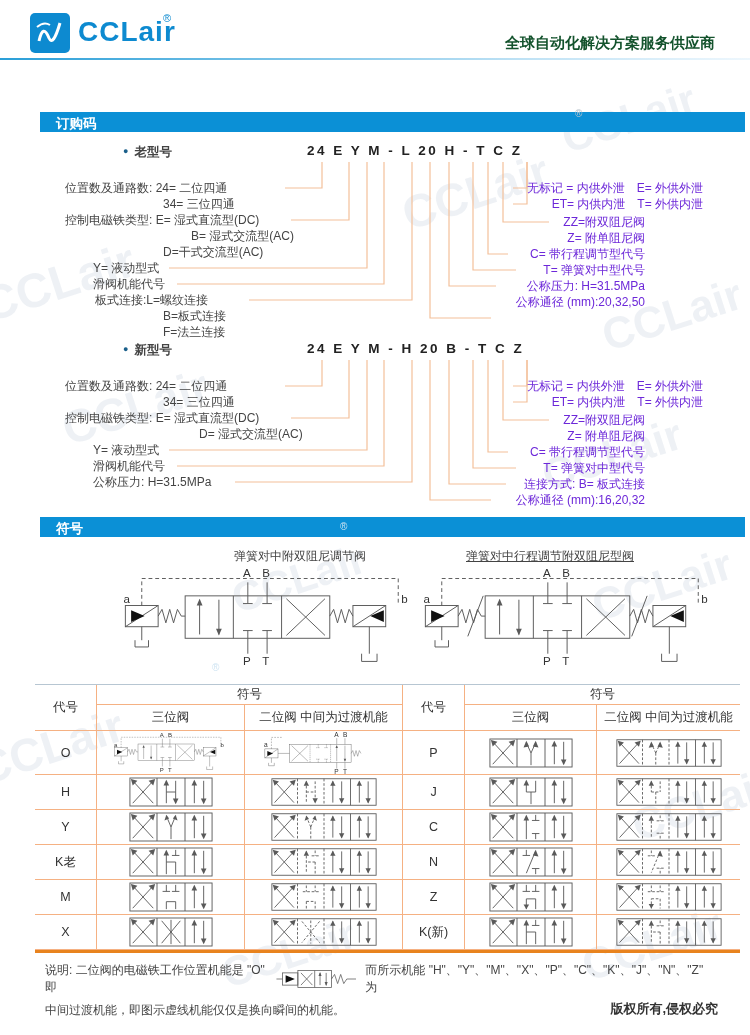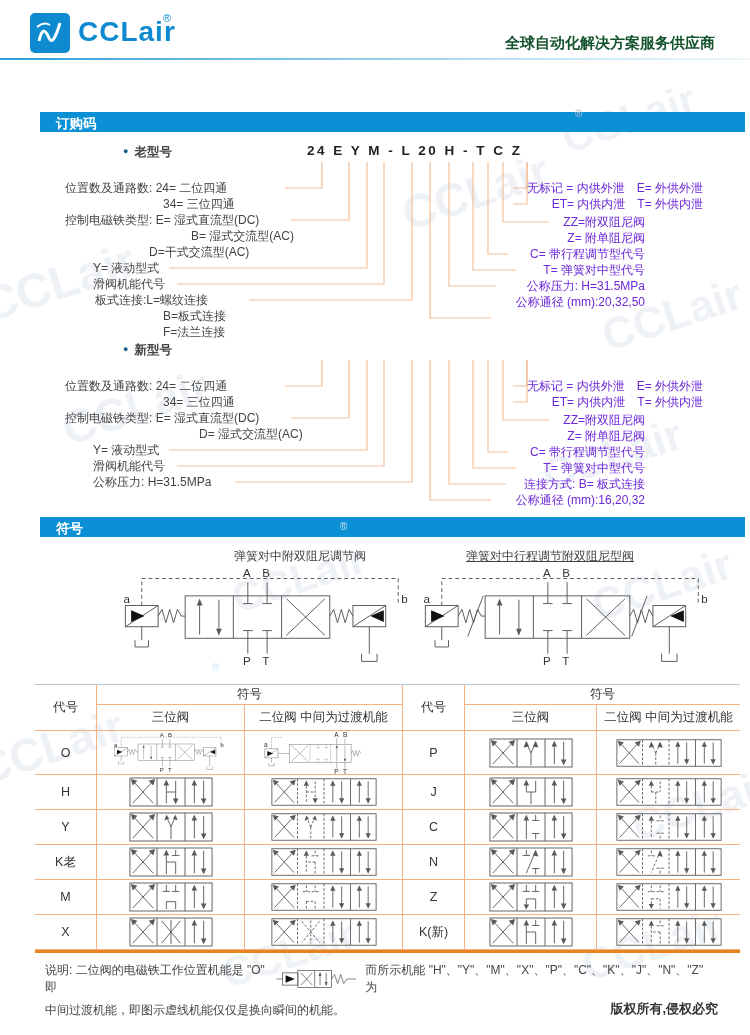--- a/index.html
+++ b/index.html
@@ -276,21 +276,21 @@
       <polyline points="468,22 468,82 514,82"></polyline>
       <polyline points="492,22 492,48 478,48"></polyline>
       <polyline points="492,22 492,64 478,64"></polyline>
     </svg>
     <div class="bullet" style="left:88px;top:4px;"><span class="dot">●</span><span>老型号</span></div>
     <div class="code" style="left:272px;top:3px;">24 E Y M - L 20 H - T C Z</div>
     <div class="lbl" style="left:30px;top:40px;">位置数及通路数: 24= 二位四通</div>
     <div class="lbl" style="left:128px;top:56px;">34= 三位四通</div>
     <div class="lbl" style="left:30px;top:72px;">控制电磁铁类型: E= 湿式直流型(DC)</div>
     <div class="lbl" style="left:128px;top:88px;margin-left:28px;">B= 湿式交流型(AC)</div>
-    <div class="lbl" style="left:114px;top:104px;">D=干式交流型(AC)</div>
+    <div class="lbl" style="left:128px;top:104px;">D=干式交流型(AC)</div>
     <div class="lbl" style="left:58px;top:120px;">Y= 液动型式</div>
     <div class="lbl" style="left:58px;top:136px;">滑阀机能代号</div>
     <div class="lbl" style="left:60px;top:152px;">板式连接:L=螺纹连接</div>
     <div class="lbl" style="left:128px;top:168px;">B=板式连接</div>
     <div class="lbl" style="left:128px;top:184px;">F=法兰连接</div>
     <div class="rlb" style="right:37px;top:40px;">无标记 = 内供外泄　E= 外供外泄</div>
     <div class="rlb" style="right:37px;top:56px;">ET= 内供内泄　T= 外供内泄</div>
     <div class="rlb" style="right:95px;top:74px;">ZZ=附双阻尼阀</div>
     <div class="rlb" style="right:95px;top:90px;">Z= 附单阻尼阀</div>
     <div class="rlb" style="right:95px;top:106px;">C= 带行程调节型代号</div>
@@ -308,20 +308,21 @@
       <polyline points="377,22 377,144 200,144"></polyline>
       <polyline points="395,22 395,162 456,162"></polyline>
       <polyline points="414,22 414,146 471,146"></polyline>
       <polyline points="438,22 438,130 481,130"></polyline>
       <polyline points="453,22 453,114 473,114"></polyline>
       <polyline points="468,22 468,82 514,82"></polyline>
       <polyline points="492,22 492,48 478,48"></polyline>
       <polyline points="492,22 492,64 478,64"></polyline>
     </svg>
     <div class="bullet" style="left:88px;top:4px;"><span class="dot">●</span><span>新型号</span></div>
+    <div class="code" style="left:272px;top:3px;">24 E Y M - H 20 B - T C Z</div>
     <div class="lbl" style="left:30px;top:40px;">位置数及通路数: 24= 二位四通</div>
     <div class="lbl" style="left:128px;top:56px;">34= 三位四通</div>
     <div class="lbl" style="left:30px;top:72px;">控制电磁铁类型: E= 湿式直流型(DC)</div>
     <div class="lbl" style="left:128px;top:88px;margin-left:36px;">D= 湿式交流型(AC)</div>
     <div class="lbl" style="left:58px;top:104px;">Y= 液动型式</div>
     <div class="lbl" style="left:58px;top:120px;">滑阀机能代号</div>
     <div class="lbl" style="left:58px;top:136px;">公称压力: H=31.5MPa</div>
     <div class="rlb" style="right:37px;top:40px;">无标记 = 内供外泄　E= 外供外泄</div>
     <div class="rlb" style="right:37px;top:56px;">ET= 内供内泄　T= 外供内泄</div>
     <div class="rlb" style="right:95px;top:74px;">ZZ=附双阻尼阀</div>

